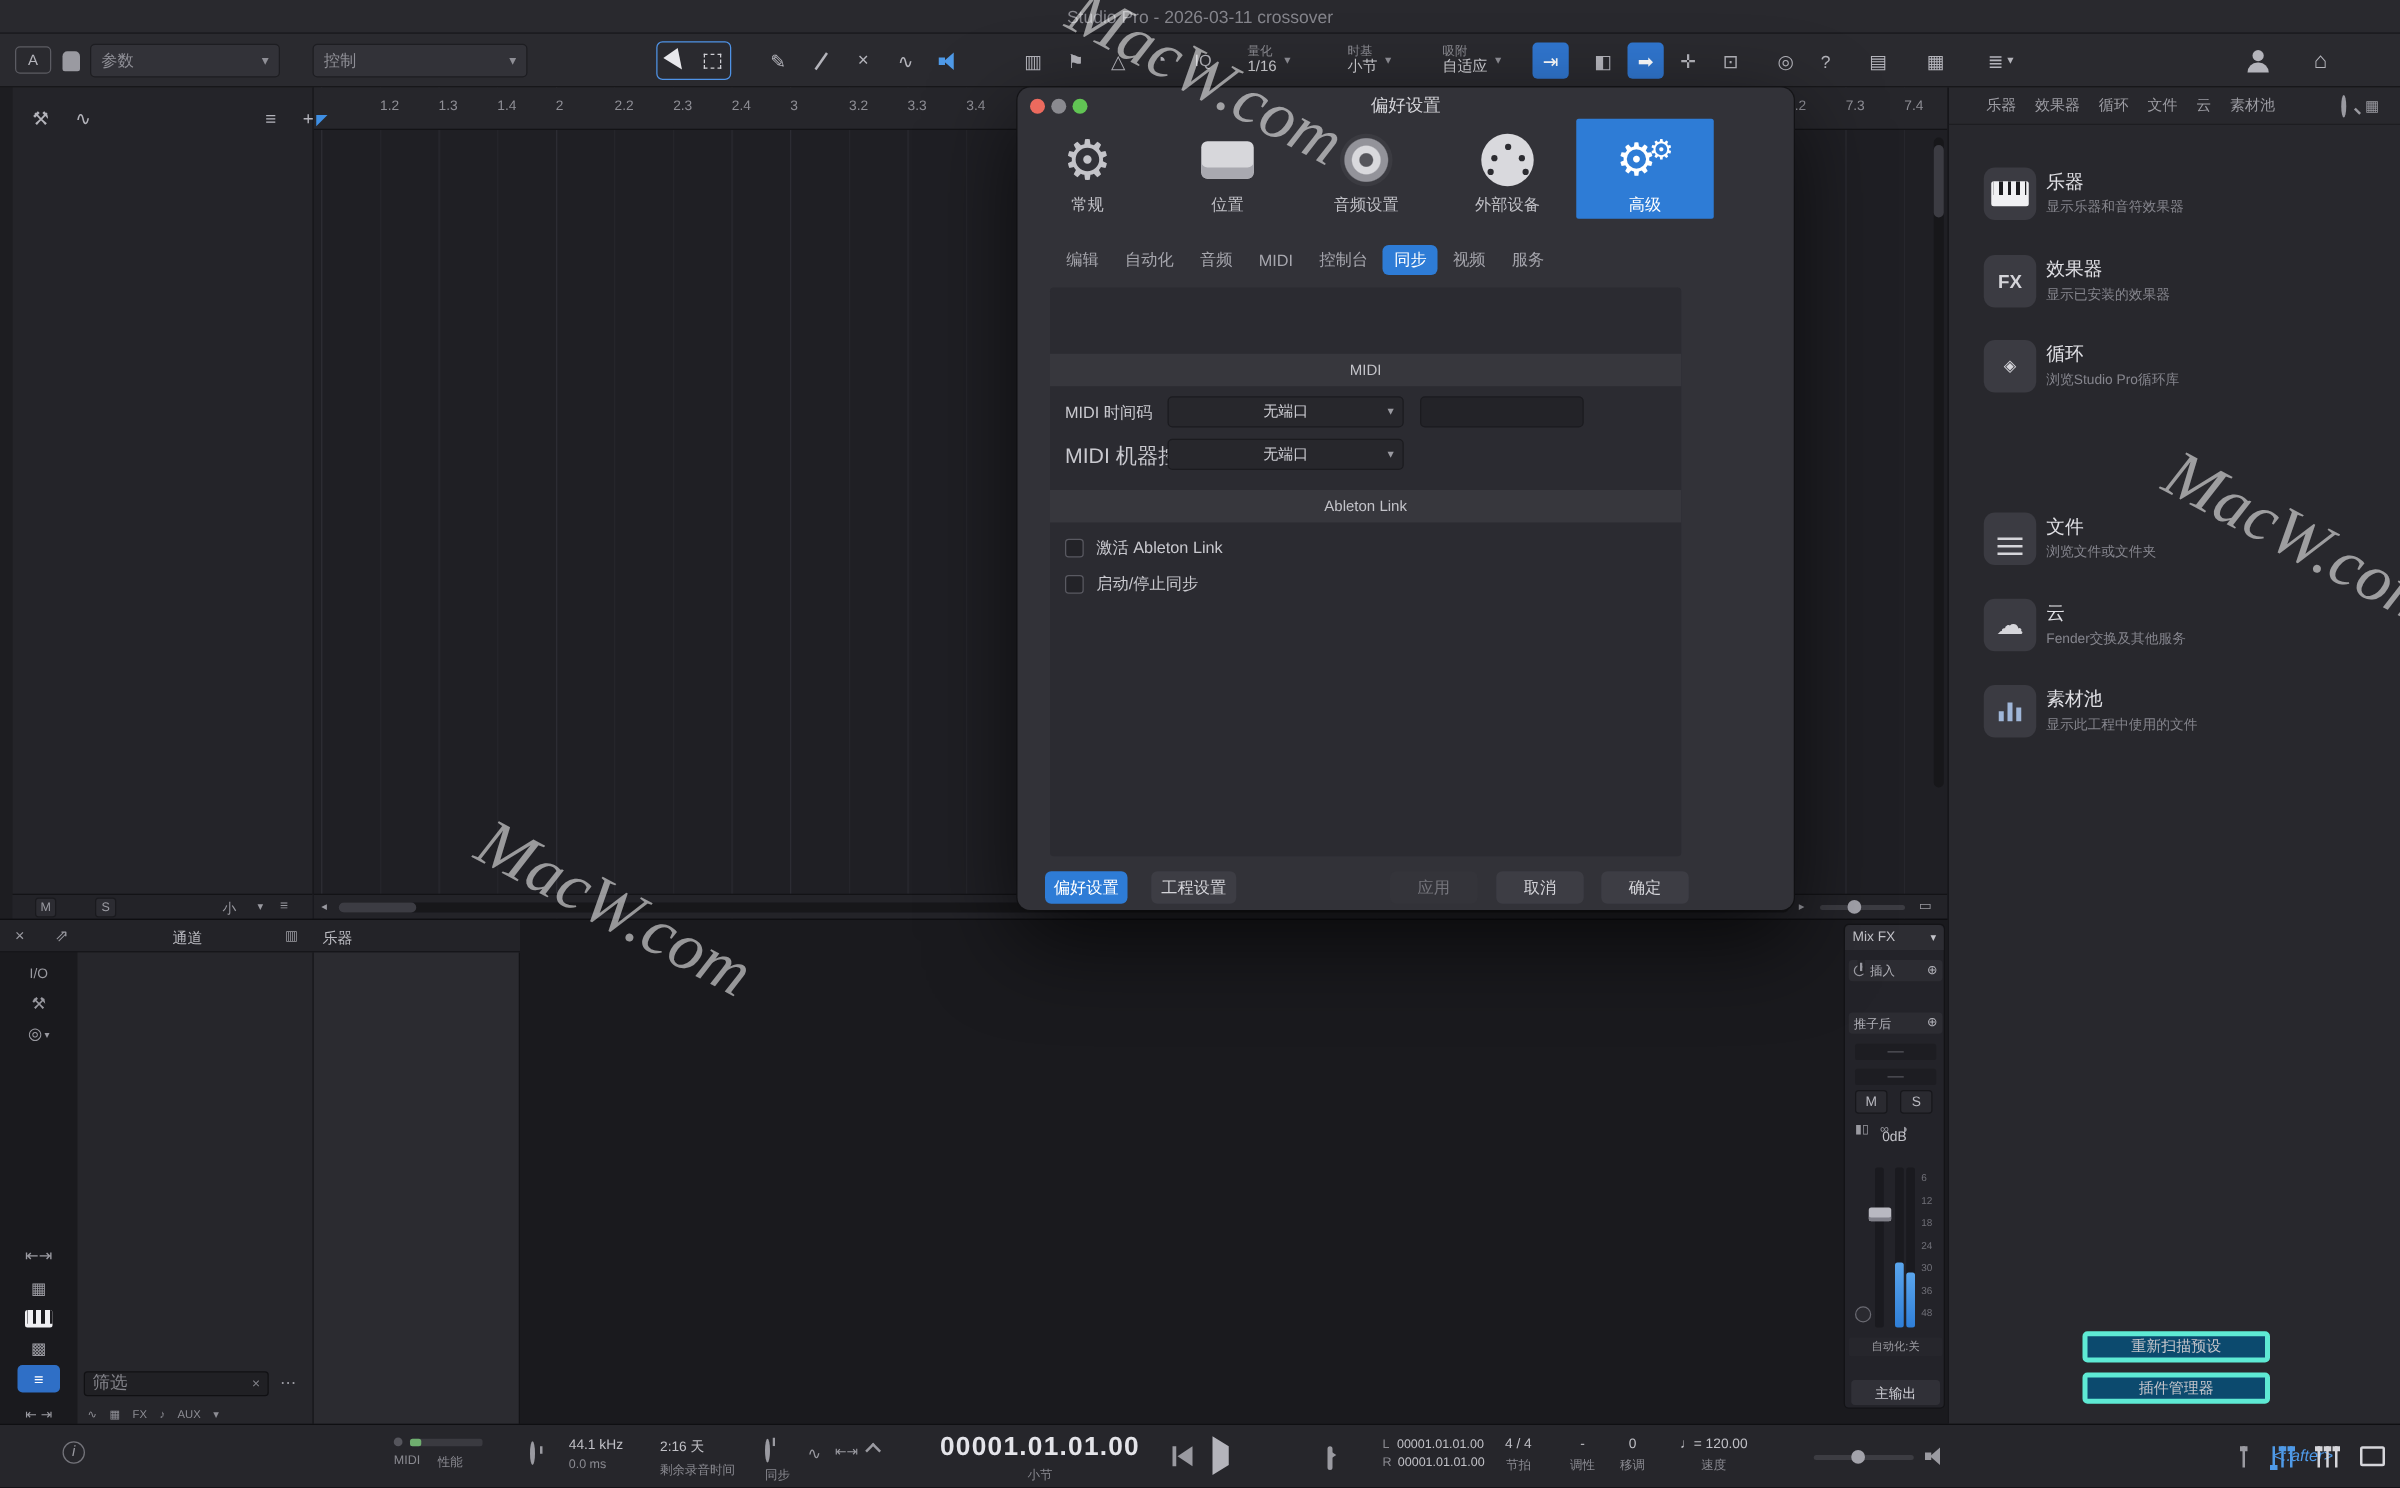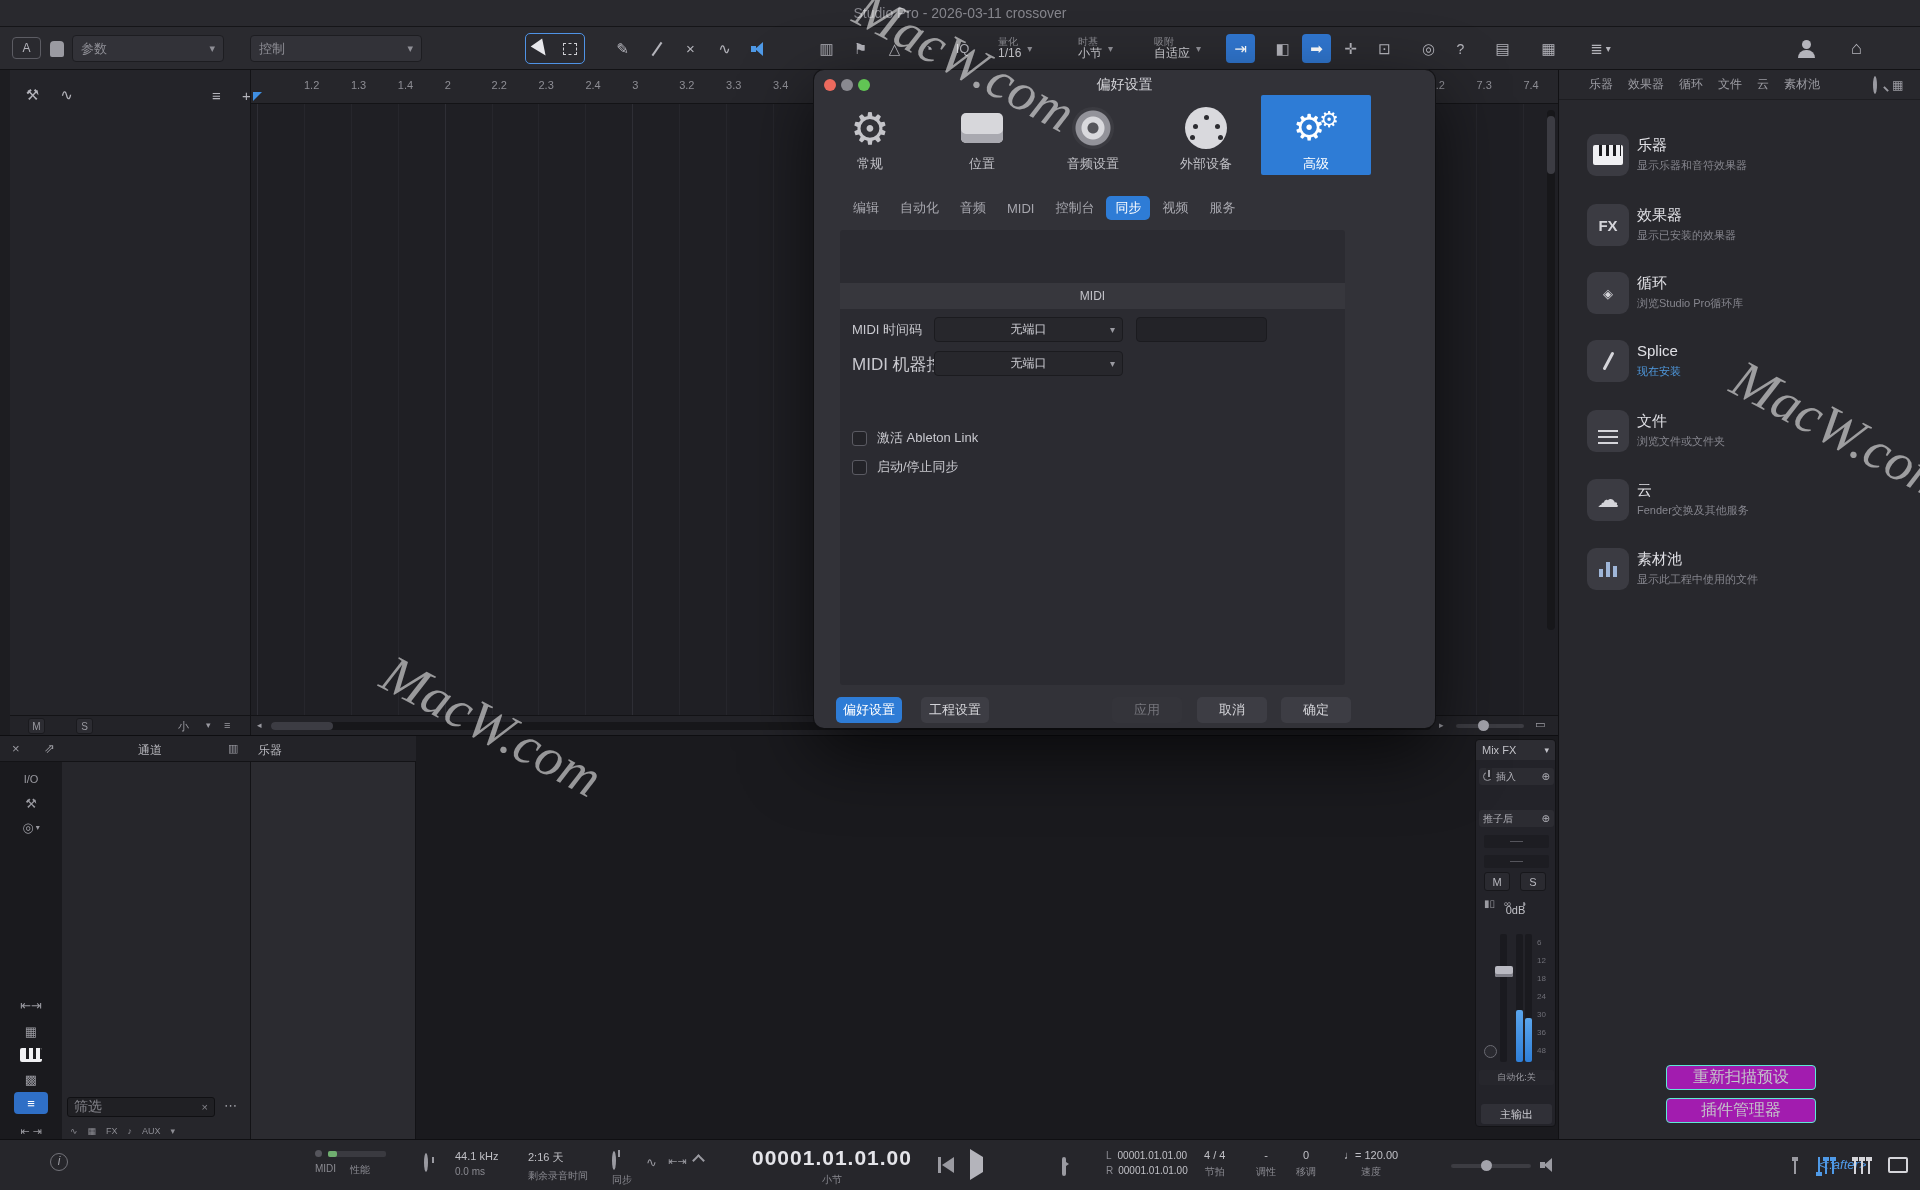--- a/index.html
+++ b/index.html
@@ -48,22 +48,22 @@
   
   .browser { position:absolute; left:1558px; top:70px; width:362px; height:1069px; background:#28282d; border-left:1px solid #111114; }
   .btabs { position:absolute; left:0; top:0; width:100%; height:30px; display:flex; align-items:center; gap:15px; padding-left:30px;
            font-size:12px; color:#9c9ca3; border-bottom:1px solid #1d1d21; }
   .bitem { position:absolute; left:0; width:100%; height:62px; }
   .btile { position:absolute; left:28px; top:0; width:42px; height:42px; background:#3b3b42; border-radius:9px;
            display:flex; align-items:center; justify-content:center; color:#d5d5da; }
   .btitle { position:absolute; left:78px; top:2px; font-size:15px; color:#e0e0e5; }
   .bdesc { position:absolute; left:78px; top:24px; font-size:11px; color:#85858d; }
   .bdesc.link { color:#4f9ae0; }
-  .bbtn { position:absolute; left:107px; width:150px; height:25px; background:#a21caf; border:1px solid #5eead4; border-radius:4px;
-          display:flex; align-items:center; justify-content:center; font-size:16px; color:#c4c4ca; }
+  .bbtn { position:absolute; left:107px; width:150px; height:25px; background:#0c4a6e; border:4px solid #5eead4; border-radius:4px;
+          display:flex; align-items:center; justify-content:center; font-size:12px; color:#c4c4ca; }
 
   
   .console { position:absolute; left:0; top:735px; width:1558px; height:404px; background:#1a1a1e; border-top:1px solid #0e0e11; }
   .chan-col { position:absolute; left:62px; top:0; width:189px; height:100%; background:#26262b; border-right:1px solid #131316; }
   .inst-col { position:absolute; left:251px; top:0; width:165px; height:100%; background:#2b2b30; border-right:1px solid #131316; }
   .con-head { position:absolute; left:0; top:0; width:100%; height:26px; background:#232328; border-bottom:1px solid #131316; }
   .rail-ic { position:absolute; left:14px; width:34px; height:22px; display:flex; align-items:center; justify-content:center;
              color:#9a9aa1; font-size:13px; }
   .rail-ic.bluebg { background:#2f6fc6; border-radius:4px; color:#fff; }
   .filter { position:absolute; left:67px; top:361px; width:148px; height:20px; background:#202024; border:1px solid #101013;
@@ -358,27 +358,20 @@
         <span>FX</span>
         </div>
       <div class="btitle">效果器</div>
       <div class="bdesc">显示已安装的效果器</div>
     </div>
     <div class="bitem" style="top:202px;">
       <div class="btile">◈</div>
       <div class="btitle">循环</div>
       <div class="bdesc">浏览Studio Pro循环库</div>
     </div>
-    <div class="bitem" style="top:270px;">
-      <div class="btile">
-        <span style="display:block;width:3px;height:20px;background:#d5d5da;transform:rotate(28deg);border-radius:2px;"></span>
-        </div>
-      <div class="btitle">Splice</div>
-      <div class="bdesc link">现在安装</div>
-    </div>
     <div class="bitem" style="top:340px;">
       <div class="btile">
           <span class="icon-lines"></span>
         </div>
       <div class="btitle">文件</div>
       <div class="bdesc">浏览文件或文件夹</div>
     </div>
     <div class="bitem" style="top:409px;">
       <div class="btile" style="font-size:22px;">☁</div>
       <div class="btitle">云</div>
@@ -650,20 +643,21 @@
     <div class="dfield" style="left:322px; top:247px; width:131px;"></div>
 
     <div class="drow" style="top:280px;">
       <span style="margin-left:12px; font-size:17px; color:#c9c9cf;">MIDI 机器控制</span>
     </div>
     <div class="dd" style="left:120px; top:281px; width:189px;">
       <span>无端口</span>
         <span class="caret">▾</span>
     </div>
 
+    <div class="dband" style="top:322px;">Ableton Link</div>
 
     <div class="drow" style="top:383px;">
       <span class="chk" style="margin-left:12px;"></span>
       <span style="margin-left:10px; font-size:13px; color:#c9c9cf;">启动/停止同步</span>
     </div>
     <div class="drow" style="top:354px;">
       <span class="chk" style="margin-left:12px;"></span>
       <span style="margin-left:10px; font-size:13px; color:#c9c9cf;">激活 Ableton Link</span>
     </div>
 

